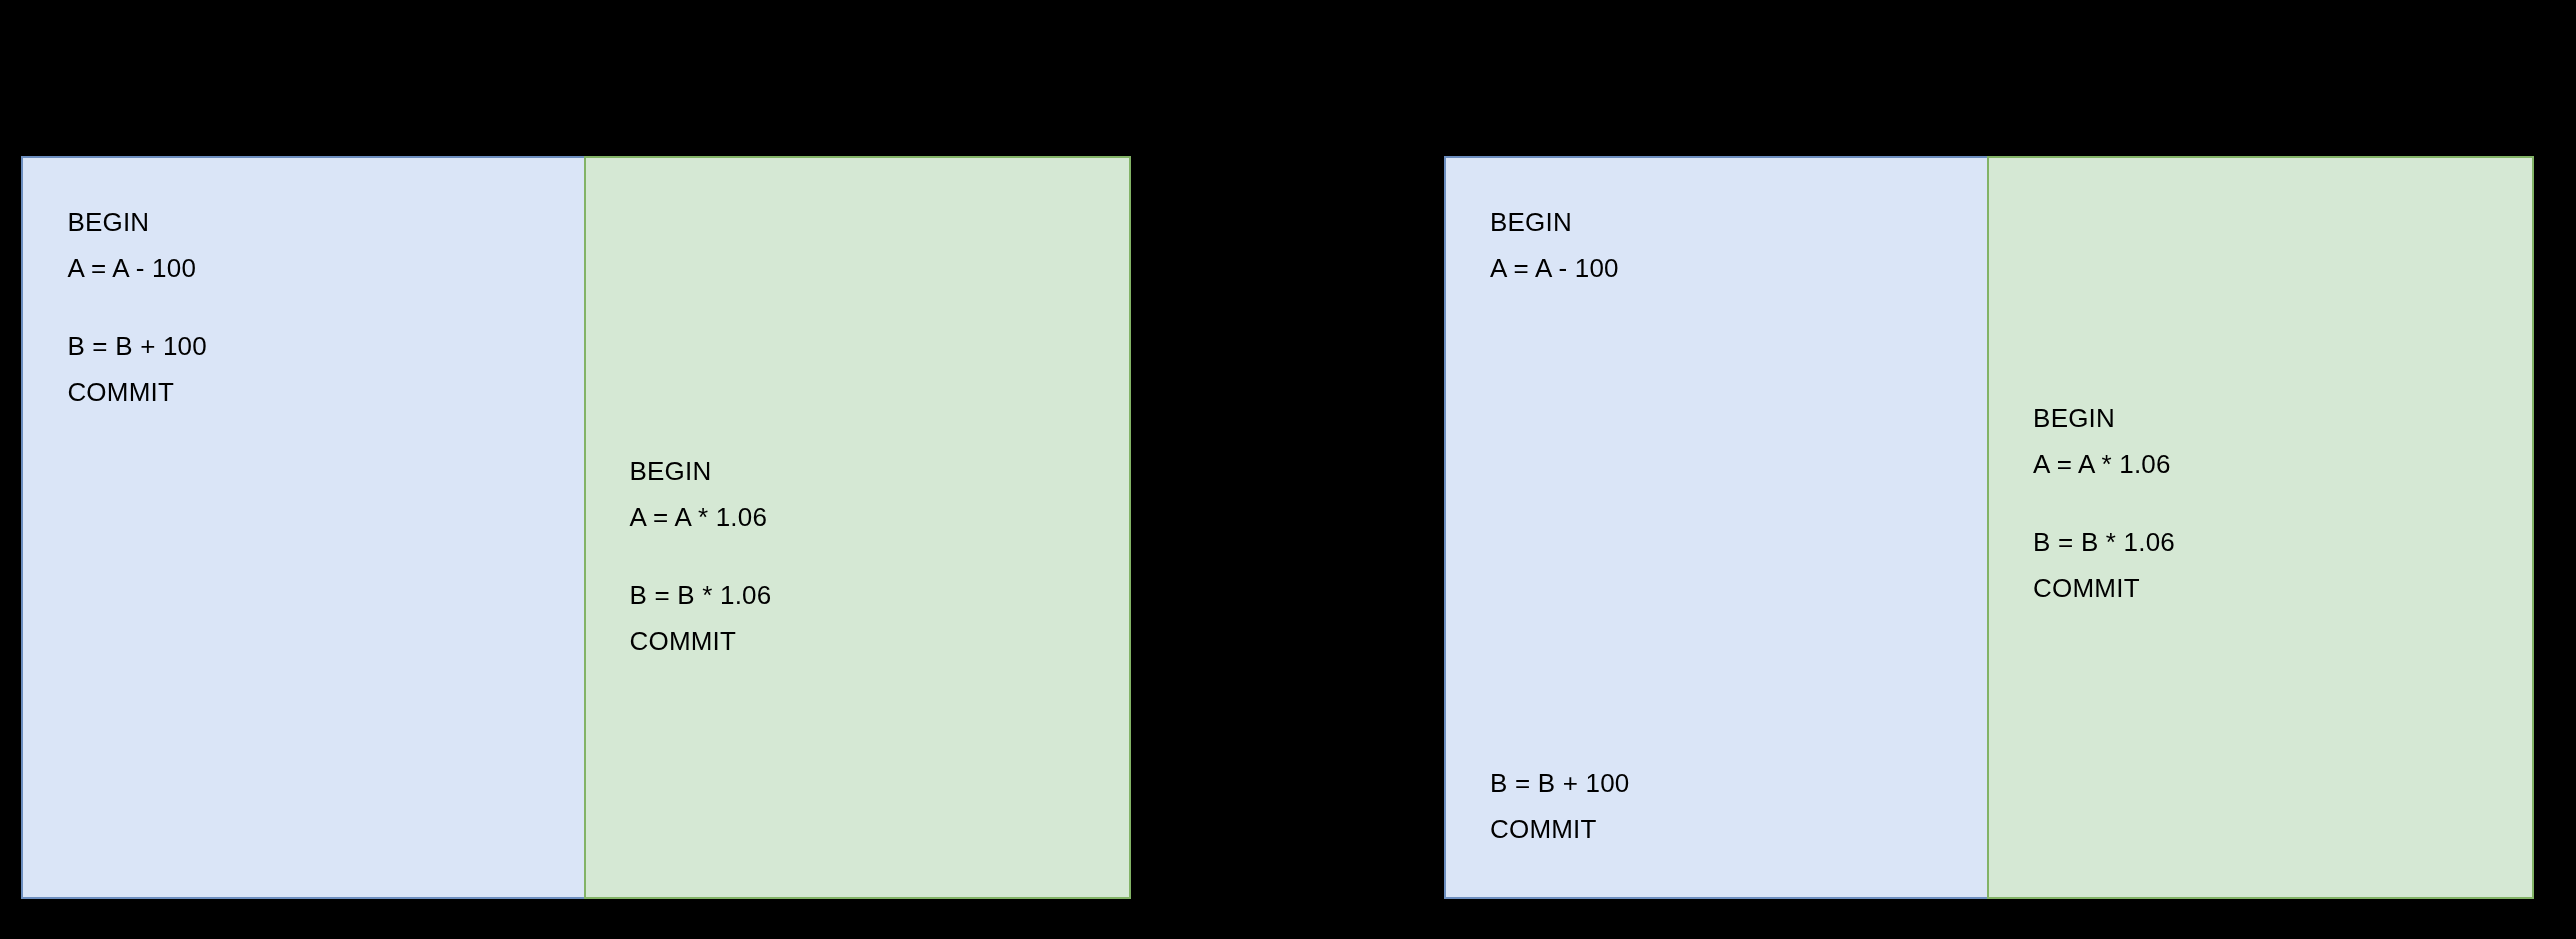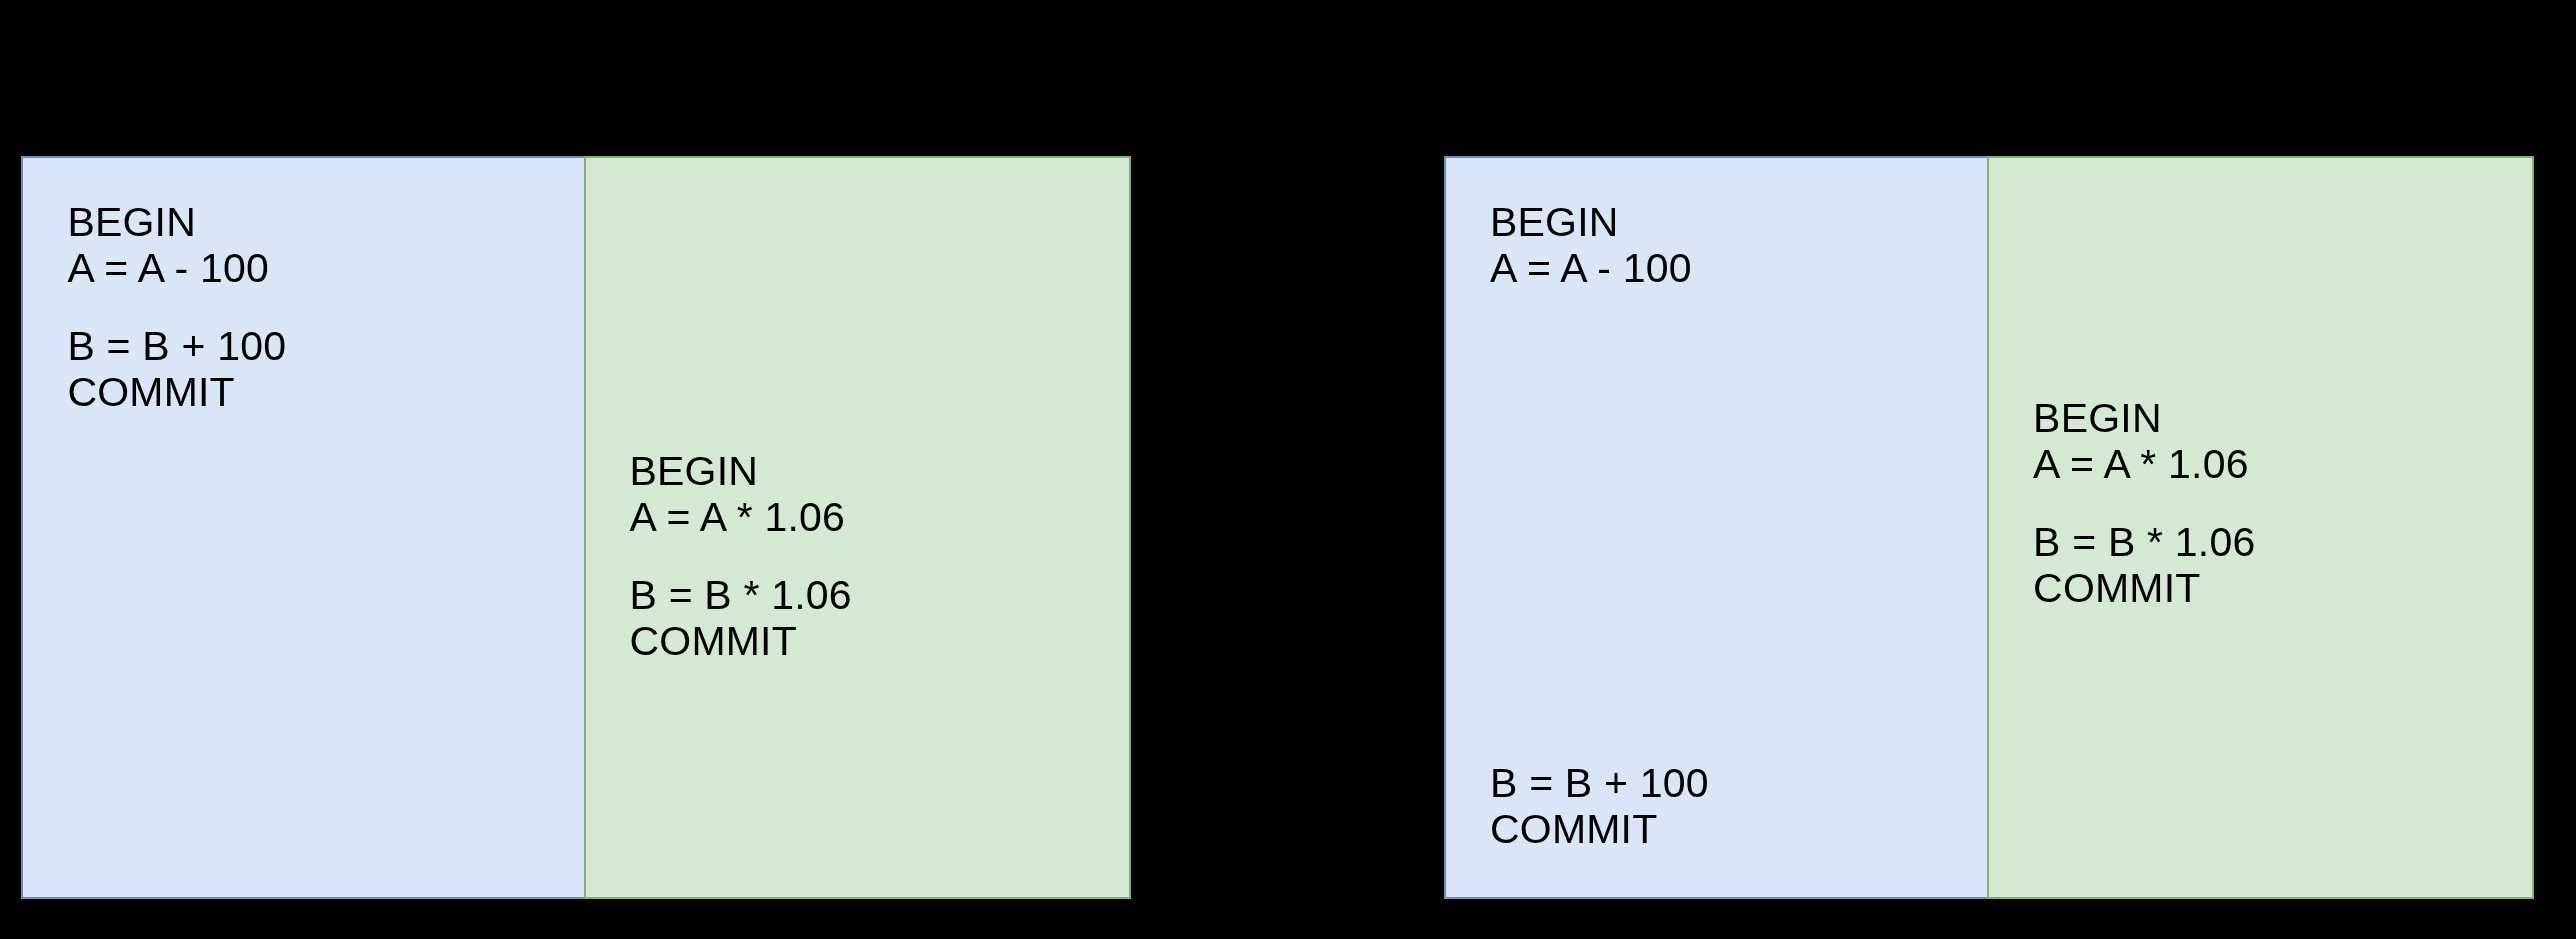--- a/index.html
+++ b/index.html
@@ -53,21 +53,21 @@
   
   #group-2 .blue  { width: 546px; }
   #group-2 .green { width: 547px; margin-left: -2.9px; }
 
   .txn-code {
     position: absolute;
     left: 44px;
     margin: 0;
     padding: 0;
     font-family: "Liberation Sans", sans-serif;
-    font-size: 41px;
+    font-size: 26px;
     line-height: 46px;
     color: #000000;
     white-space: pre;
     letter-spacing: 0.2px;
   }
 
   
   #g1-blue-code  { top: 41px; }
   #g1-green-code { top: 290px; }
   #g2-blue-code  { top: 41px; }

